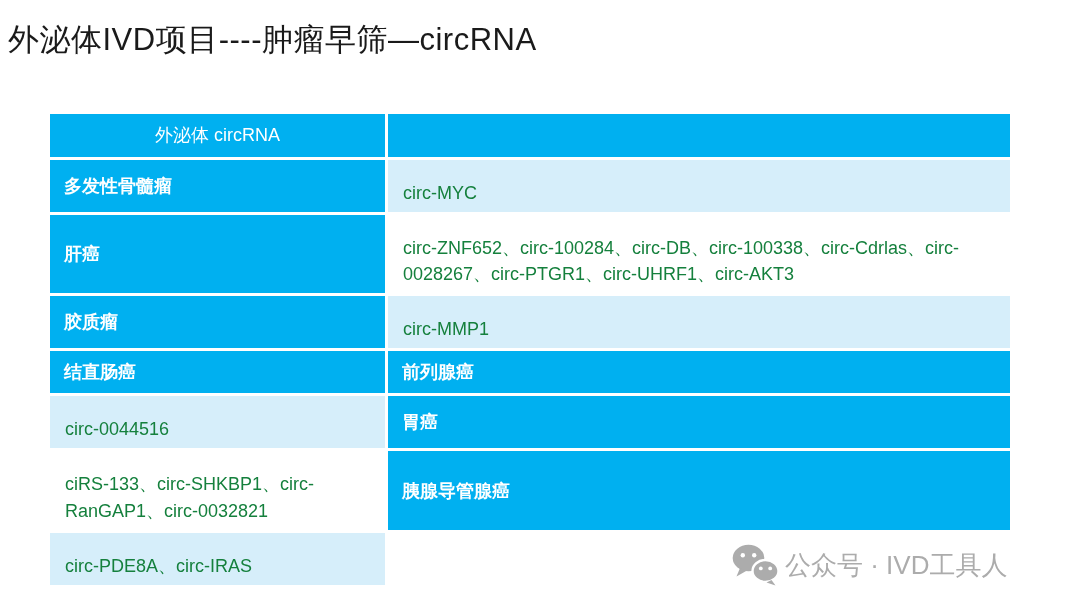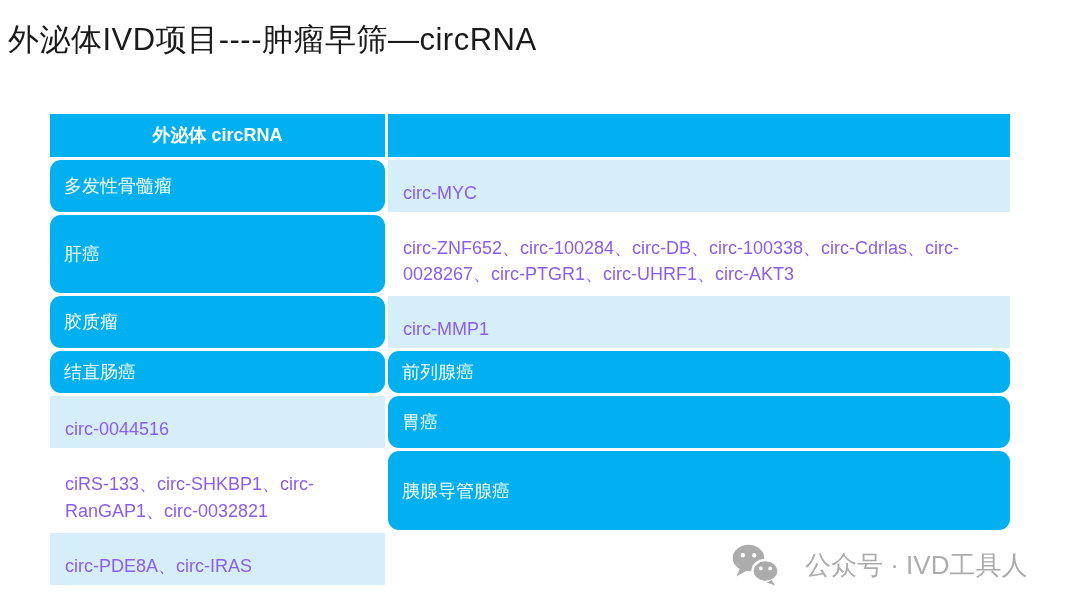--- a/index.html
+++ b/index.html
@@ -38,51 +38,50 @@
   }
   .cell{
     display:flex;
     align-items:center;
     font-size:18px;
     line-height:1.45;
   }
   .cell.head{
     background:var(--table-blue);
     color:#ffffff;
-    font-weight:bold;
+    font-weight:normal;
     min-height:43px;
   }
   .cell.head.left{
     justify-content:center;
     text-align:center;
   }
   .cell.disease{
     background:var(--table-blue);
     color:#ffffff;
-    font-weight:normal;
+    font-weight:bold;
     min-height:42px;
     padding:6px 10px 6px 14px;
-    border-radius:11px;
   }
   .cell.markers{
     background:#ffffff;
-    color:#8b5cf6;
+    color:#15803d;
     min-height:42px;
     padding:20px 12px 6px 15px;
   }
   .cell.markers.alt{
     background:var(--row-light-blue);
   }
   .footer{
     position:absolute;
     left:732px;
     top:544px;
     display:flex;
     align-items:center;
-    gap:26px;
+    gap:6px;
   }
   .footer .wx-icon{
     width:47px;
     height:42px;
     flex:0 0 auto;
   }
   .footer .wx-label{
     font-size:26px;
     color:var(--footer-gray);
     white-space:nowrap;

